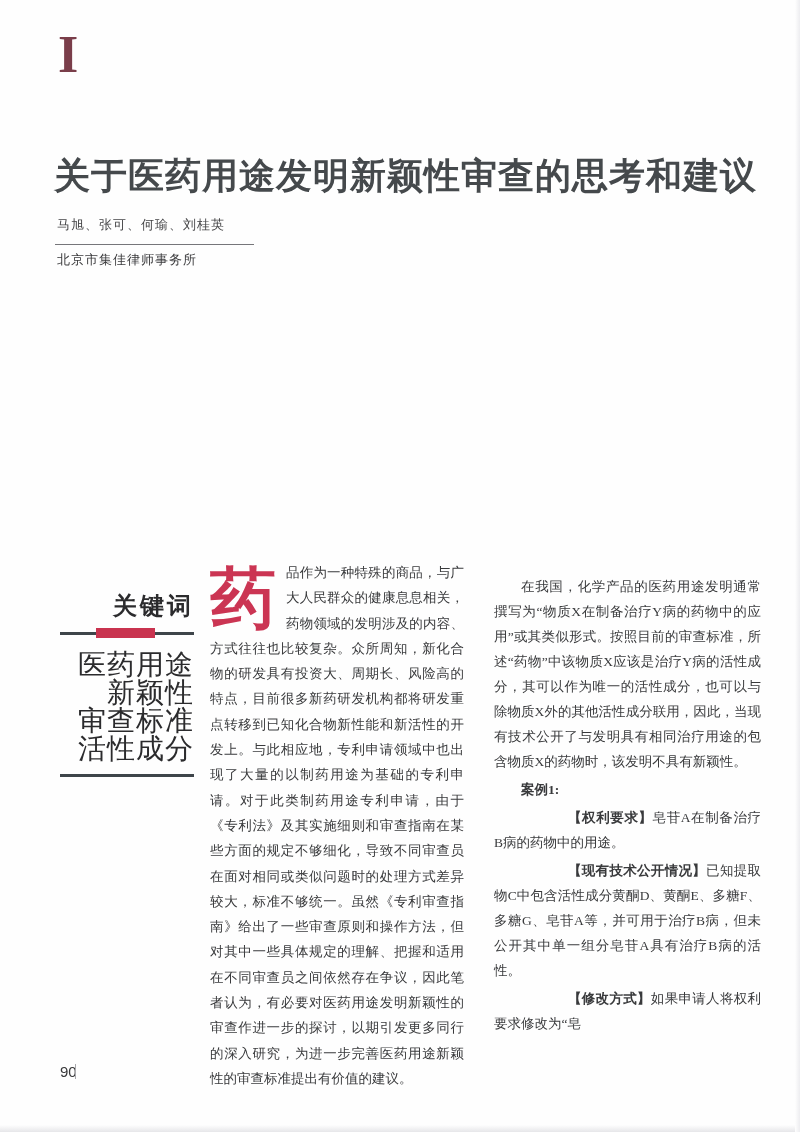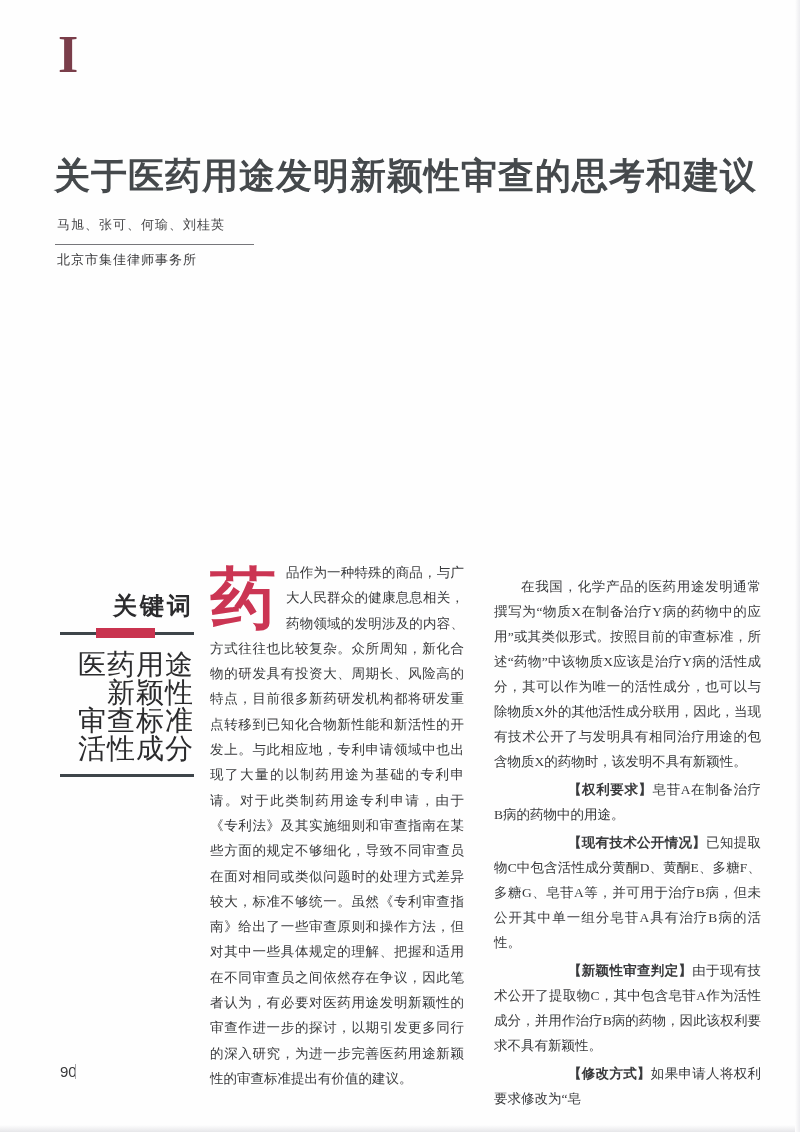--- a/index.html
+++ b/index.html
@@ -132,23 +132,23 @@
     </div>
     <div class="kw-bottom-line"></div>
   </div>
 
   <div class="intro">
     <span class="drop-cap" style="color:#cb3553;">药</span><span>品作为一种特殊的商品，与广大人民群众的健康息息相关，药物领域的发明涉及的内容、方式往往也比较复杂。众所周知，新化合物的研发具有投资大、周期长、风险高的特点，目前很多新药研发机构都将研发重点转移到已知化合物新性能和新活性的开发上。与此相应地，专利申请领域中也出现了大量的以制药用途为基础的专利申请。对于此类制药用途专利申请，由于《专利法》及其实施细则和审查指南在某些方面的规定不够细化，导致不同审查员在面对相同或类似问题时的处理方式差异较大，标准不够统一。虽然《专利审查指南》给出了一些审查原则和操作方法，但对其中一些具体规定的理解、把握和适用在不同审查员之间依然存在争议，因此笔者认为，有必要对医药用途发明新颖性的审查作进一步的探讨，以期引发更多同行的深入研究，为进一步完善医药用途新颖性的审查标准提出有价值的建议。</span>
   </div>
 
   <div class="right-col">
     <p>在我国，化学产品的医药用途发明通常撰写为“物质X在制备治疗Y病的药物中的应用”或其类似形式。按照目前的审查标准，所述“药物”中该物质X应该是治疗Y病的活性成分，其可以作为唯一的活性成分，也可以与除物质X外的其他活性成分联用，因此，当现有技术公开了与发明具有相同治疗用途的包含物质X的药物时，该发明不具有新颖性。</p>
+    <p class="case-label">案例1:</p>
     <p><span class="para-label">【权利要求】</span><span>皂苷A在制备治疗B病的药物中的用途。</span></p>
     <p><span class="para-label">【现有技术公开情况】</span><span>已知提取物C中包含活性成分黄酮D、黄酮E、多糖F、多糖G、皂苷A等，并可用于治疗B病，但未公开其中单一组分皂苷A具有治疗B病的活性。</span></p>
-    <p><span class="para-label">【新颖性审查判定】</span><span>由于现有技术公开了提取物C，其中包含皂苷A作为活性成分，并用作治疗B病的药物，因此该权利要求不具有新颖性。</span></p>
     <p><span class="para-label">【修改方式】</span><span>如果申请人将权利要求修改为“皂</span></p>
   </div>
 
   <div class="page-num">90</div>
   <div class="page-num-bar"></div>
 
   <div class="scan-edge-bottom"></div>
   <div class="scan-edge-right"></div>
 </div>
 

